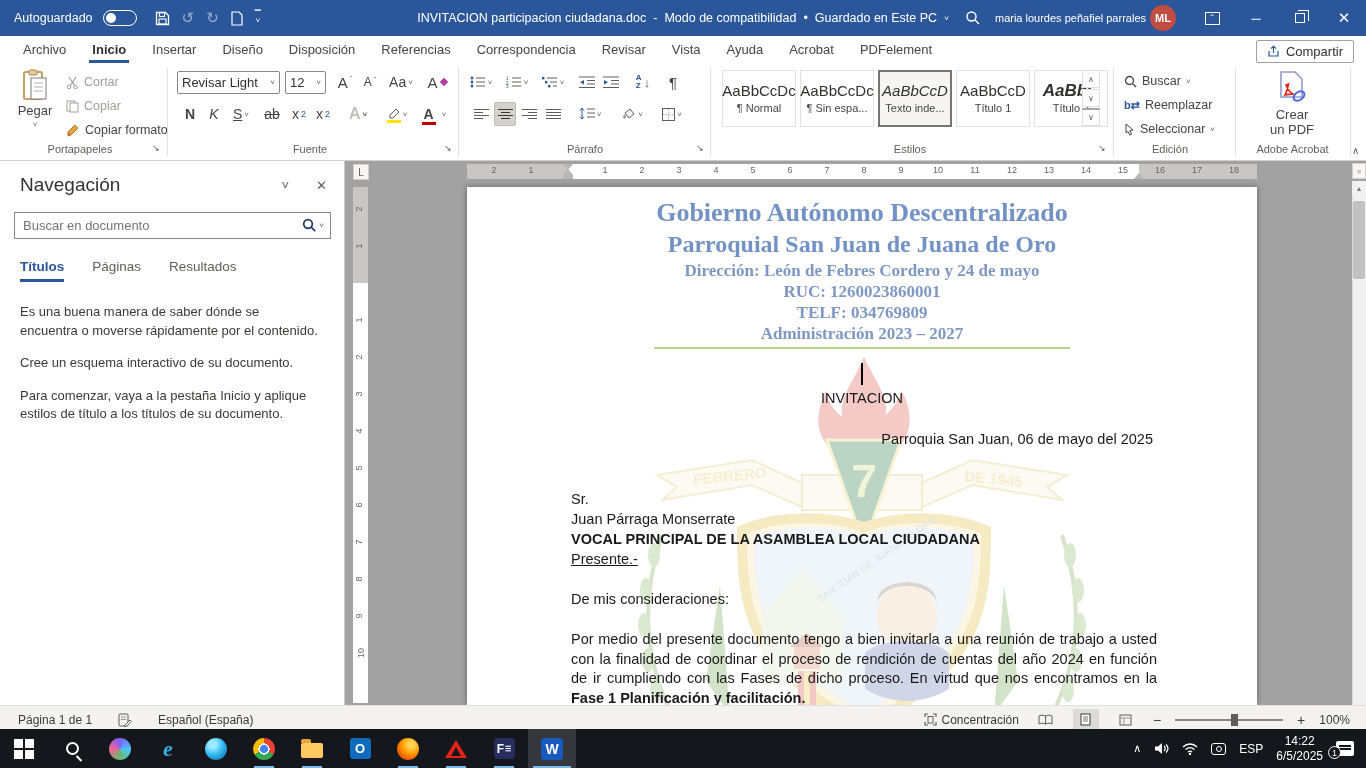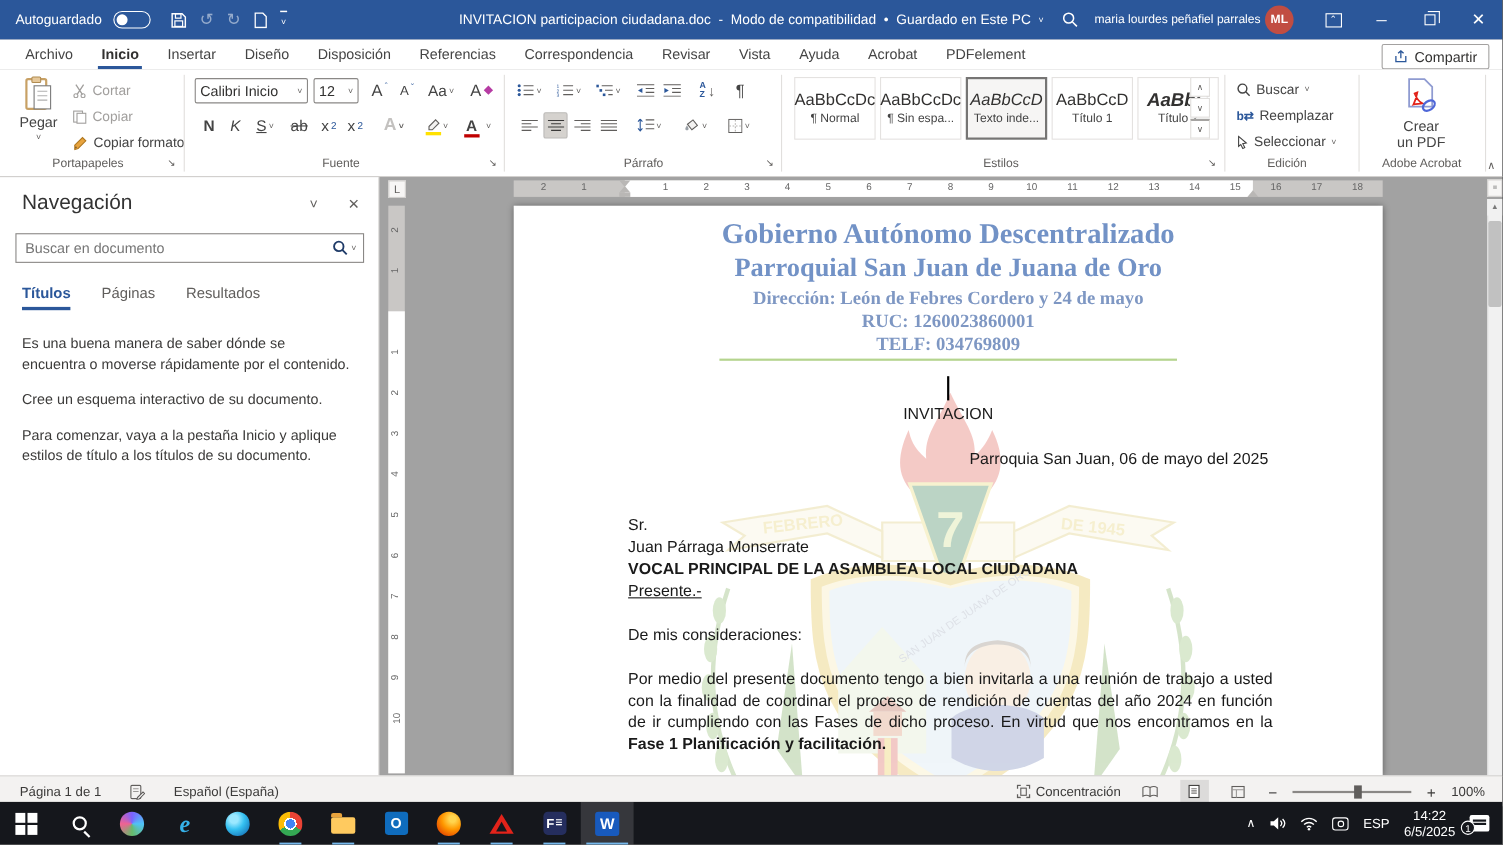--- a/index.html
+++ b/index.html
@@ -242,21 +242,21 @@
           <path d="M2 9l7-7 3 3-7 7-3 1z" fill="#e8a33d" stroke="#b07820"></path>
           <path d="M2 12l2-1-1-1z" fill="#6b4f2a"></path>
         </svg>
       <span>Copiar formato</span>
     </div>
     <span class="launch" style="left:152px">↘</span>
     <span class="glabel" style="left:20px;width:120px">Portapapeles</span>
     <div class="gdiv" style="left:167px"></div>
 
     <div class="combo" style="left:177px;top:8px;width:103px">
-      <span>Calibri Inicio</span>
+      <span>Revisar Light</span>
         <span class="chev">˅</span>
     </div>
     <div class="combo" style="left:285px;top:8px;width:41px">
       <span>12</span>
         <span class="chev">˅</span>
     </div>
     <div class="fbtn" style="left:333px;top:7px;width:24px">
         <span style="font-size:15px">A</span>
         <span style="font-size:8px;margin-top:-8px;color:#2b579a">ˆ</span>
       </div>
@@ -589,20 +589,21 @@
         <path d="M402 230 L392 360 L416 326 Z" fill="#79a95a"></path>
       </svg>
 
       <div class="doc">
         <div style="padding-top:9px">
           <div class="lh big">Gobierno Autónomo Descentralizado</div>
           <div class="lh big2">Parroquial San Juan de Juana de Oro</div>
           <div class="lh sm">Dirección: León de Febres Cordero y 24 de mayo</div>
           <div class="lh sm">RUC: 1260023860001</div>
           <div class="lh sm">TELF: 034769809</div>
+          <div class="lh sm">Administración 2023 – 2027</div>
           <div class="greenrule"></div>
           <div class="caret"></div>
           <div class="invit">INVITACION</div>
           <div class="dateline">Parroquia San Juan, 06 de mayo del 2025</div>
           <div class="recip">
             <div>Sr.</div>
             <div>Juan Párraga Monserrate</div>
             <div class="b">VOCAL PRINCIPAL DE LA ASAMBLEA LOCAL CIUDADANA</div>
             <div class="u">Presente.-</div>
           </div>

